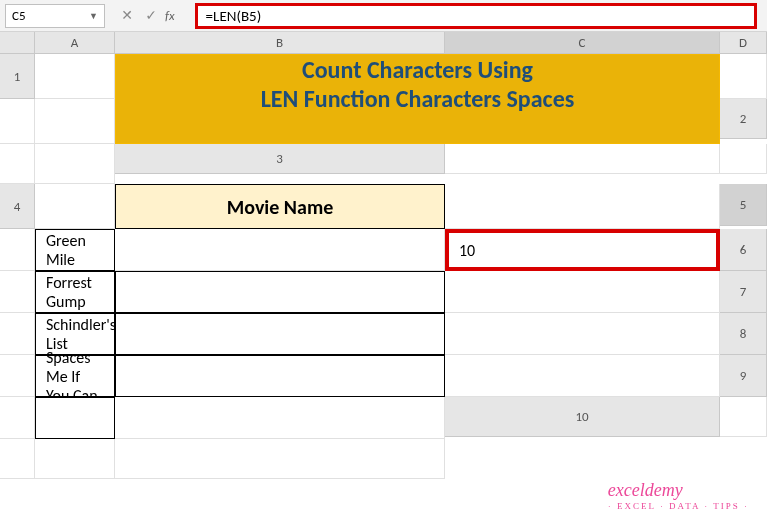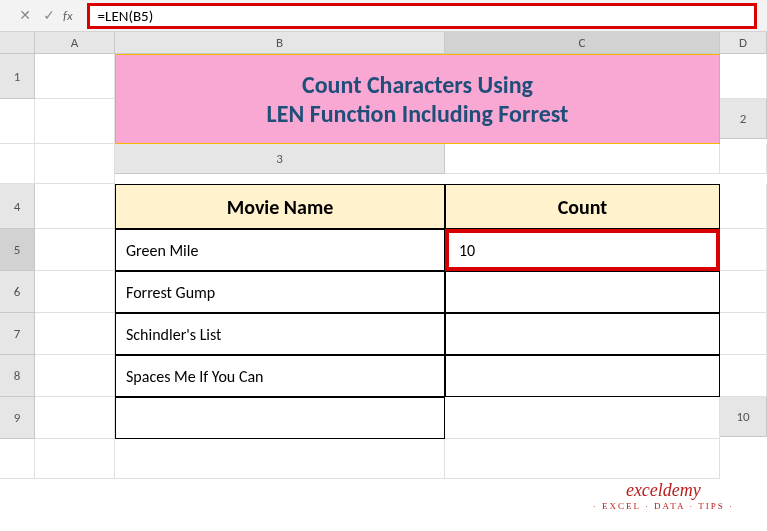--- a/index.html
+++ b/index.html
@@ -4,54 +4,58 @@
   <style>
     * { box-sizing: border-box; margin: 0; padding: 0; }
     body { font-family: Calibri, Arial, sans-serif; background: #fff; width: 767px; height: 531px; overflow: hidden; position: relative; }
     
     .toolbar { height: 32px; background: #f3f3f3; border-bottom: 1px solid #d4d4d4; display: flex; align-items: center; padding: 2px 5px; gap: 2px; }
     .name-box { width: 100px; height: 24px; background: #fff; border: 1px solid #c0c0c0; padding: 2px 6px; font-size: 13px; display: flex; align-items: center; justify-content: space-between; }
     .dropdown-arrow { font-size: 9px; color: #666; }
     .fx-controls { display: flex; gap: 0; margin-left: 8px; align-items: center; }
     .fx-btn { width: 24px; height: 22px; display: flex; align-items: center; justify-content: center; font-size: 14px; color: #888; cursor: pointer; }
     .fx-btn.check { color: #888; }
-    .fx-label { font-style: italic; font-size: 13px; color: #666; margin-left: 2px; }
+    .fx-label { font-style: italic; font-size: 13px; color: #666; margin-left: 2px; margin-right: 6px; }
     .formula-bar { flex: 1; height: 26px; background: #fff; border: 3px solid #d80000; padding: 2px 8px; font-size: 15px; display: flex; align-items: center; margin-right: 5px; margin-left: 12px; }
     
     .sheet-container { position: relative; }
     .grid { display: grid; grid-template-columns: 35px 80px 330px 275px 47px; }
     .hdr { background: #e6e6e6; border-right: 1px solid #c8c8c8; border-bottom: 1px solid #c8c8c8; display: flex; align-items: center; justify-content: center; font-size: 13px; color: #555; height: 22px; }
     .hdr.selected { background: #d2d2d2; }
     .rowhdr { background: #e6e6e6; border-right: 1px solid #c8c8c8; border-bottom: 1px solid #c8c8c8; display: flex; align-items: center; justify-content: center; font-size: 13px; color: #555; }
     .rowhdr.selected { background: #d2d2d2; }
     .cell { border-right: 1px solid #e0e0e0; border-bottom: 1px solid #e0e0e0; background: #fff; }
     
     .row1 { height: 45px; }
     .row2 { height: 40px; }
     .row3 { height: 30px; }
     .row4 { height: 45px; }
     .row5, .row6, .row7, .row8, .row9 { height: 42px; }
     .row10 { height: 40px; }
     
-    .title-box { grid-column: 3 / 5; grid-row: 2 / 4; background: #f9a8d4; display: flex; flex-direction: column; align-items: center; justify-content: center; color: #1f4e79; font-size: 24px; font-weight: 600; border: 1px solid #f5b800; }
+    .title-box { grid-column: 3 / 5; grid-row: 2 / 4; background: #eab308; display: flex; flex-direction: column; align-items: center; color: #1f4e79; font-size: 24px; font-weight: 600; border: 1px solid #f5b800; }
     
     .th { background: #fff2cc; border: 1px solid #000; display: flex; align-items: center; justify-content: center; font-size: 20px; font-weight: bold; padding: 12px; }
     .td { background: #fff; border: 1px solid #000; display: flex; align-items: center; padding: 6px 10px; font-size: 16px; }
     
     .highlight-cell { grid-column: 4; grid-row: 6; border: 4px solid #d80000 !important; position: relative; z-index: 2; }
     
     .arrow-annotation { position: absolute; pointer-events: none; z-index: 10; }
     
-    .watermark { position: absolute; right: 33px; bottom: 20px; font-size: 18px; color: #b91c1c; font-style: italic; font-family: Georgia, serif; text-align: center; }
+    .watermark { position: absolute; right: 18px; bottom: 20px; font-size: 18px; color: #ec4899; font-style: italic; font-family: Georgia, serif; text-align: left; }
     .watermark .sub { font-size: 9px; letter-spacing: 2px; font-style: normal; }
   </style>
 </head>
 <body>
 
 <div class="toolbar">
+  <div class="name-box">
+    <span>C5</span>
+    <span class="dropdown-arrow">▼</span>
+  </div>
   <div class="fx-controls">
     <span class="fx-btn">✕</span>
     <span class="fx-btn check">✓</span>
     <span class="fx-label">fx</span>
   </div>
   <div class="formula-bar">
     <span>=LEN(B5)</span>
   </div>
 </div>
 
@@ -67,32 +71,31 @@
     <div class="rowhdr row1">1</div>
     <div class="cell row1"></div>
     <div class="cell row1"></div>
     <div class="cell row1"></div>
     <div class="cell row1"></div>
 
     <div class="rowhdr row2">2</div>
     <div class="cell row2"></div>
     <div class="title-box">
       <div>Count Characters Using</div>
-      <div>LEN Function Including Forrest</div>
+      <div>LEN Function Characters Spaces</div>
     </div>
     <div class="cell row2"></div>
 
     <div class="rowhdr row3">3</div>
     <div class="cell row3"></div>
     <div class="cell row3"></div>
 
     <div class="rowhdr row4">4</div>
     <div class="cell row4"></div>
     <div class="th row4">Movie Name</div>
-    <div class="th row4">Count</div>
     <div class="cell row4"></div>
 
     <div class="rowhdr row5 selected">5</div>
     <div class="cell row5"></div>
     <div class="td row5">Green Mile</div>
     <div class="td row5 highlight-cell">10</div>
     <div class="cell row5"></div>
 
     <div class="rowhdr row6">6</div>
     <div class="cell row6"></div>

